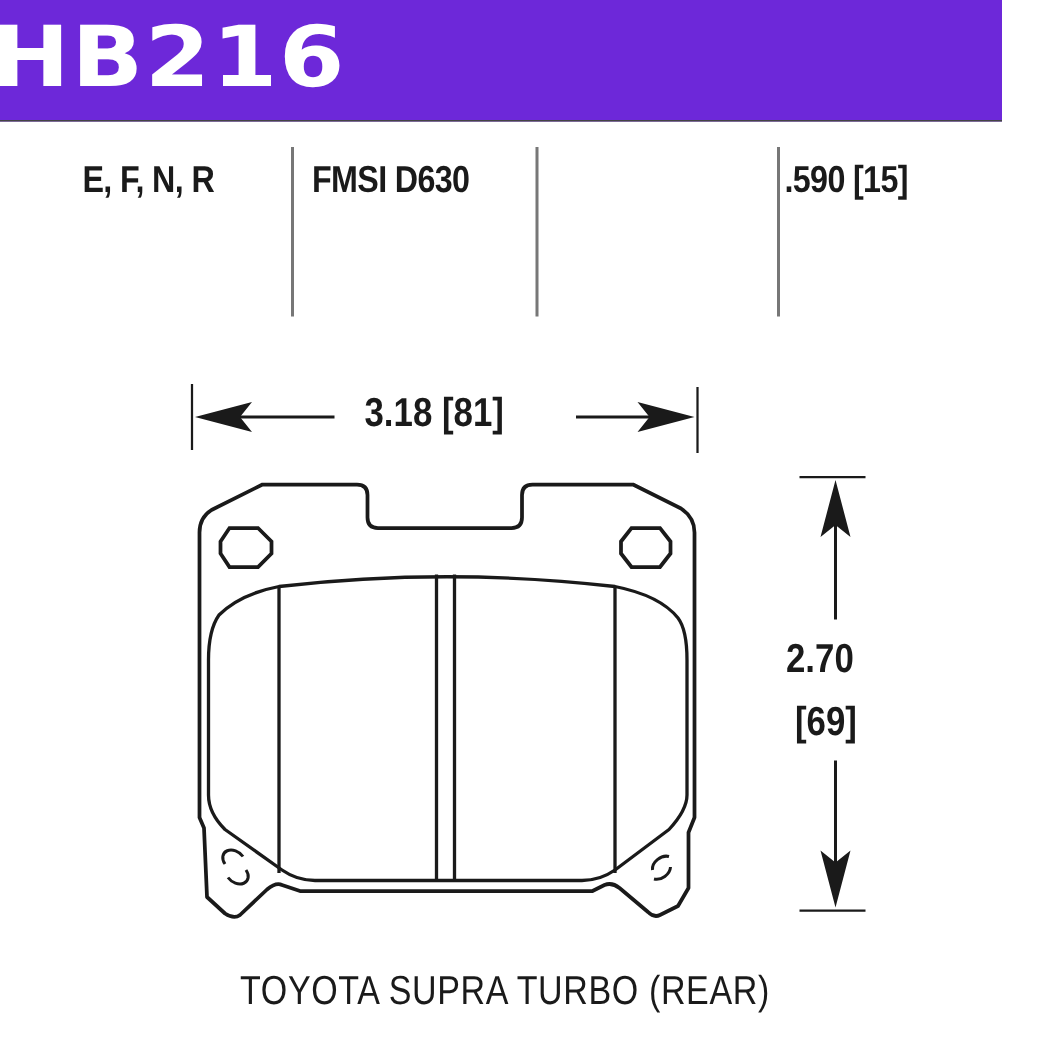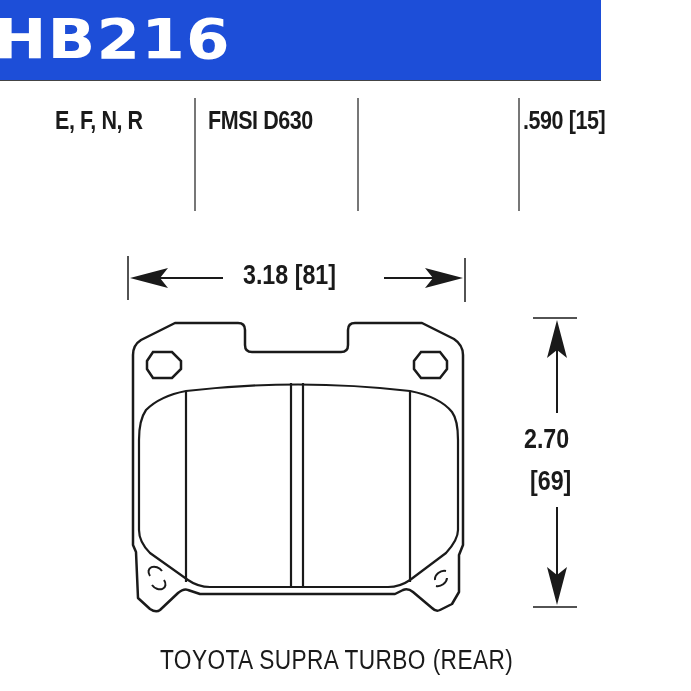--- a/index.html
+++ b/index.html
@@ -1,17 +1,17 @@
 <!DOCTYPE html>
 <html><head>
   <meta charset="utf-8">
   <style>
     html, body { margin: 0; padding: 0; background: #ffffff; }
     body { width: 691px; height: 691px; position: relative; overflow: hidden; font-family: "Liberation Sans", sans-serif; }
-    .topbar { position: absolute; left: 0; top: 0; width: 601px; height: 80px; background: #1d4ed8; border-bottom: 1px solid #444; }
+    .topbar { position: absolute; left: 0; top: 0; width: 668px; height: 80px; background: #6d28d9; border-bottom: 1px solid #444; }
     .part-number { position: absolute; left: -6px; top: 4px; color: #ffffff; font-family: "DejaVu Sans", sans-serif; font-weight: bold; font-size: 56px; letter-spacing: 1px; line-height: 70px; transform: scaleX(1.12); transform-origin: left center; }
     .spec { position: absolute; top: 106px; font-family: "Liberation Sans", sans-serif; font-weight: bold; font-size: 25px; color: #1a1a1a; transform: scaleX(0.86); transform-origin: left top; white-space: nowrap; letter-spacing: -0.5px; }
     .divider { position: absolute; top: 98px; width: 1.5px; height: 113px; background: #777; }
     .dim-label { position: absolute; font-family: "Liberation Sans", sans-serif; font-weight: bold; color: #1a1a1a; font-size: 27px; white-space: nowrap; transform: scaleX(0.86); transform-origin: left top; }
     .caption { position: absolute; left: 160px; top: 645px; font-family: "Liberation Sans", sans-serif; font-size: 27px; color: #1a1a1a; white-space: nowrap; transform: scaleX(0.84); transform-origin: left top; letter-spacing: 0.5px; }
     svg { position: absolute; left: 0; top: 0; }
   </style>
 </head>
 <body>
 

